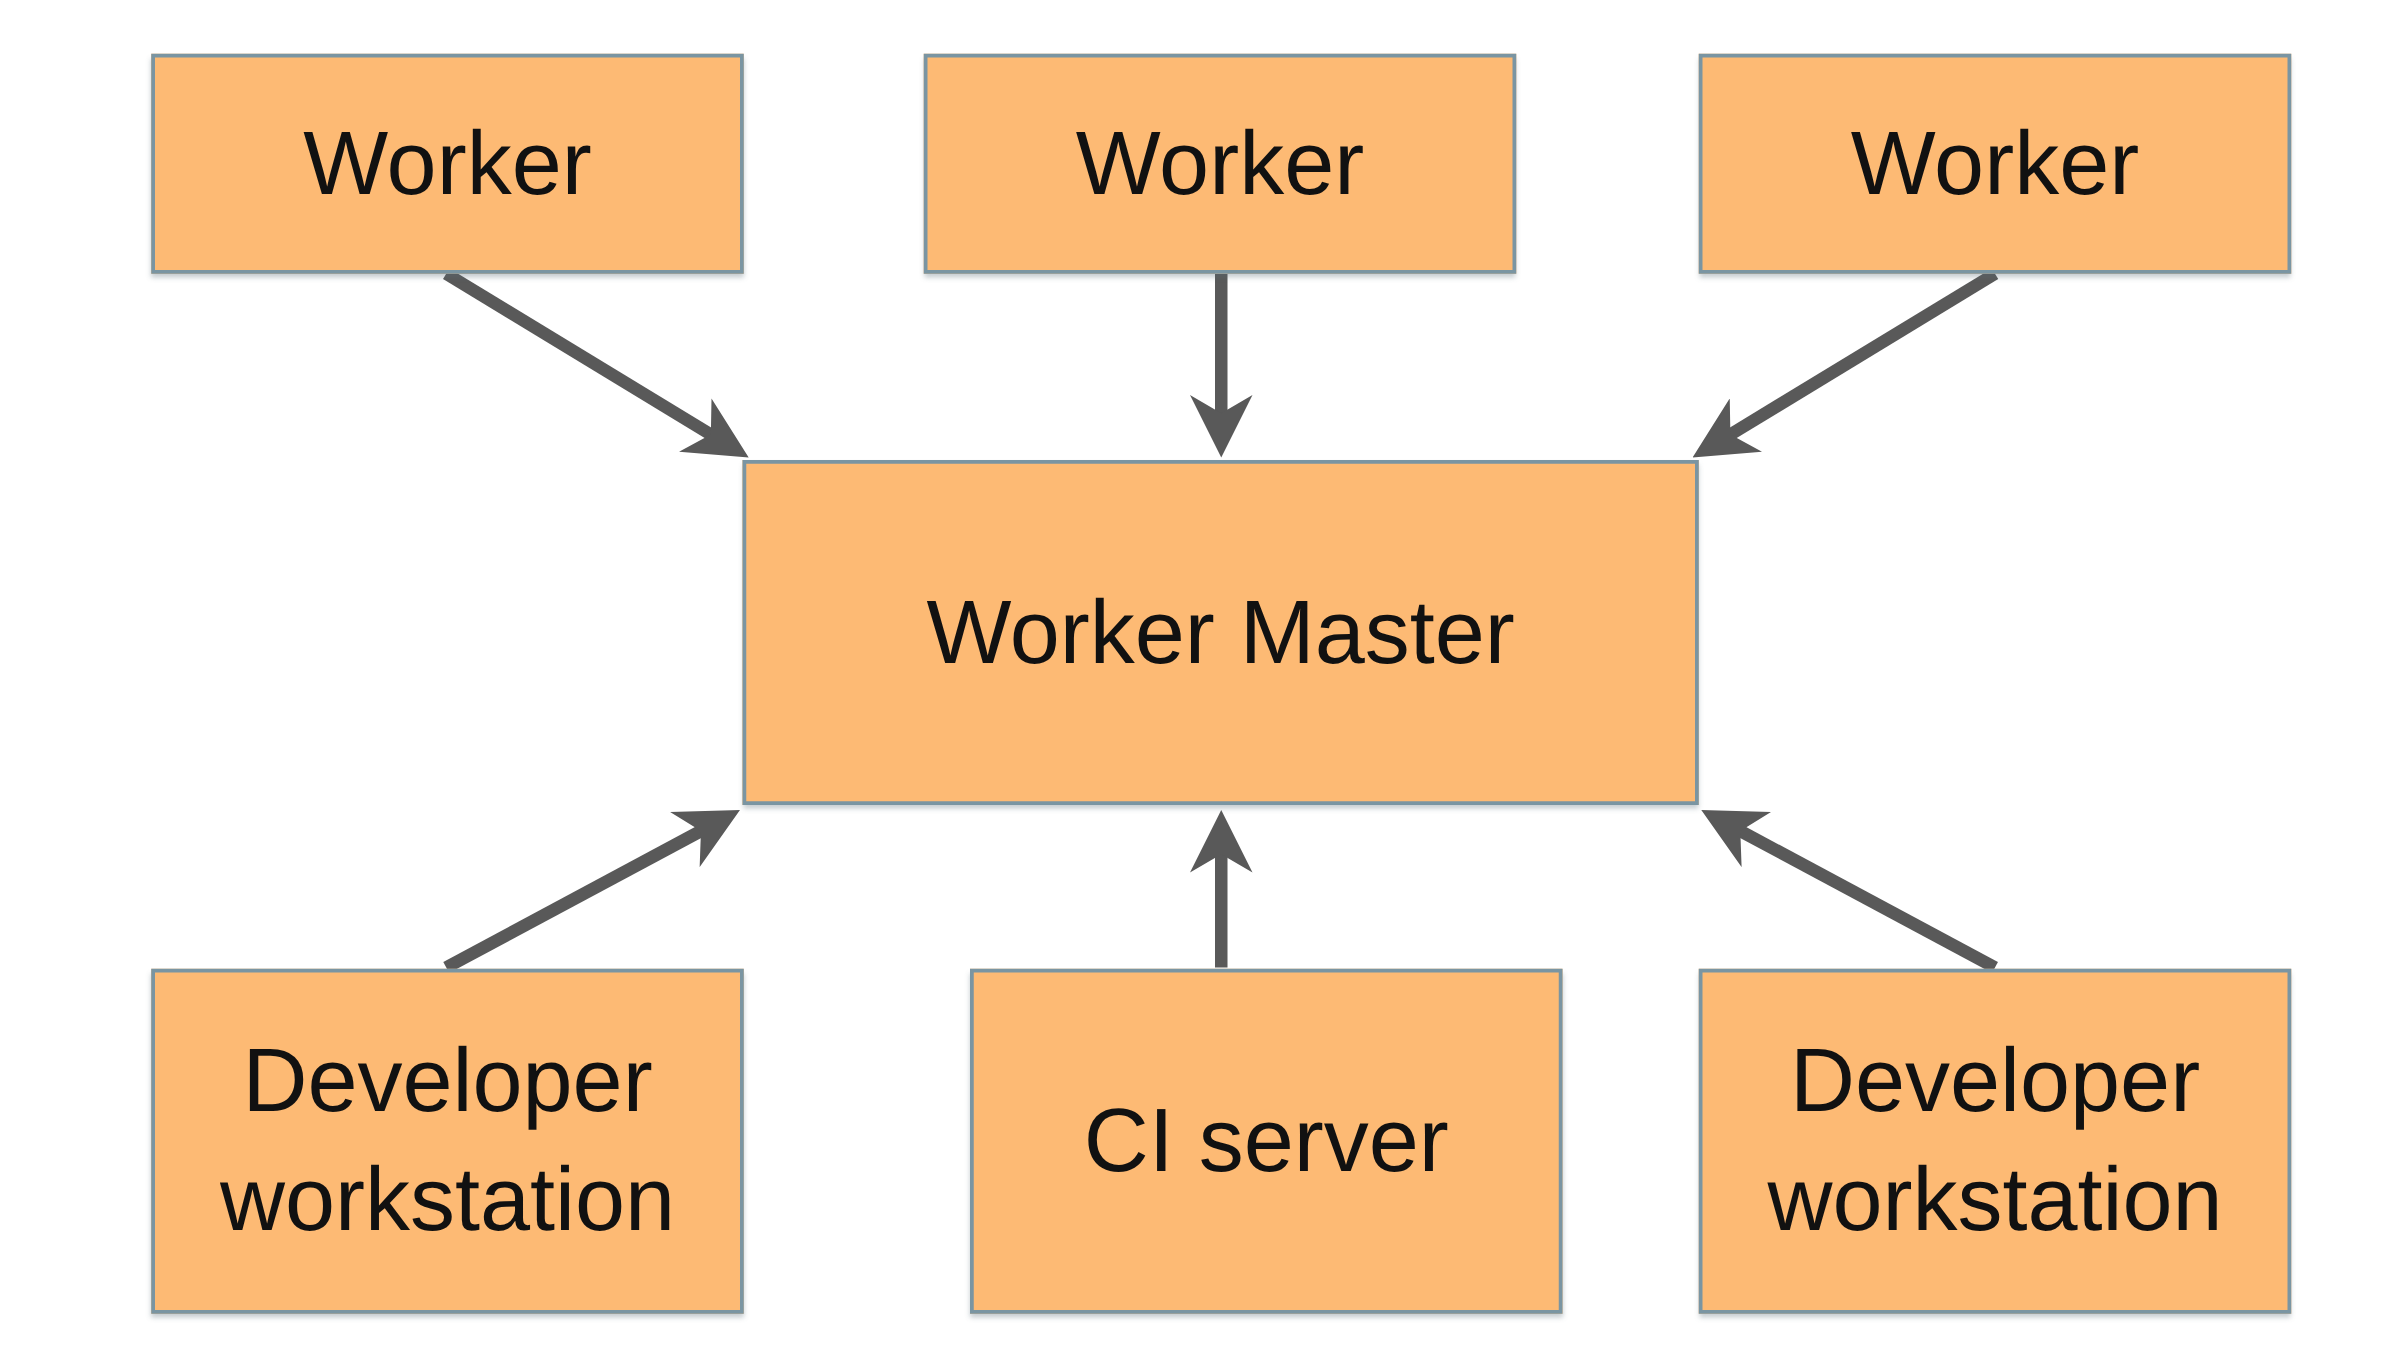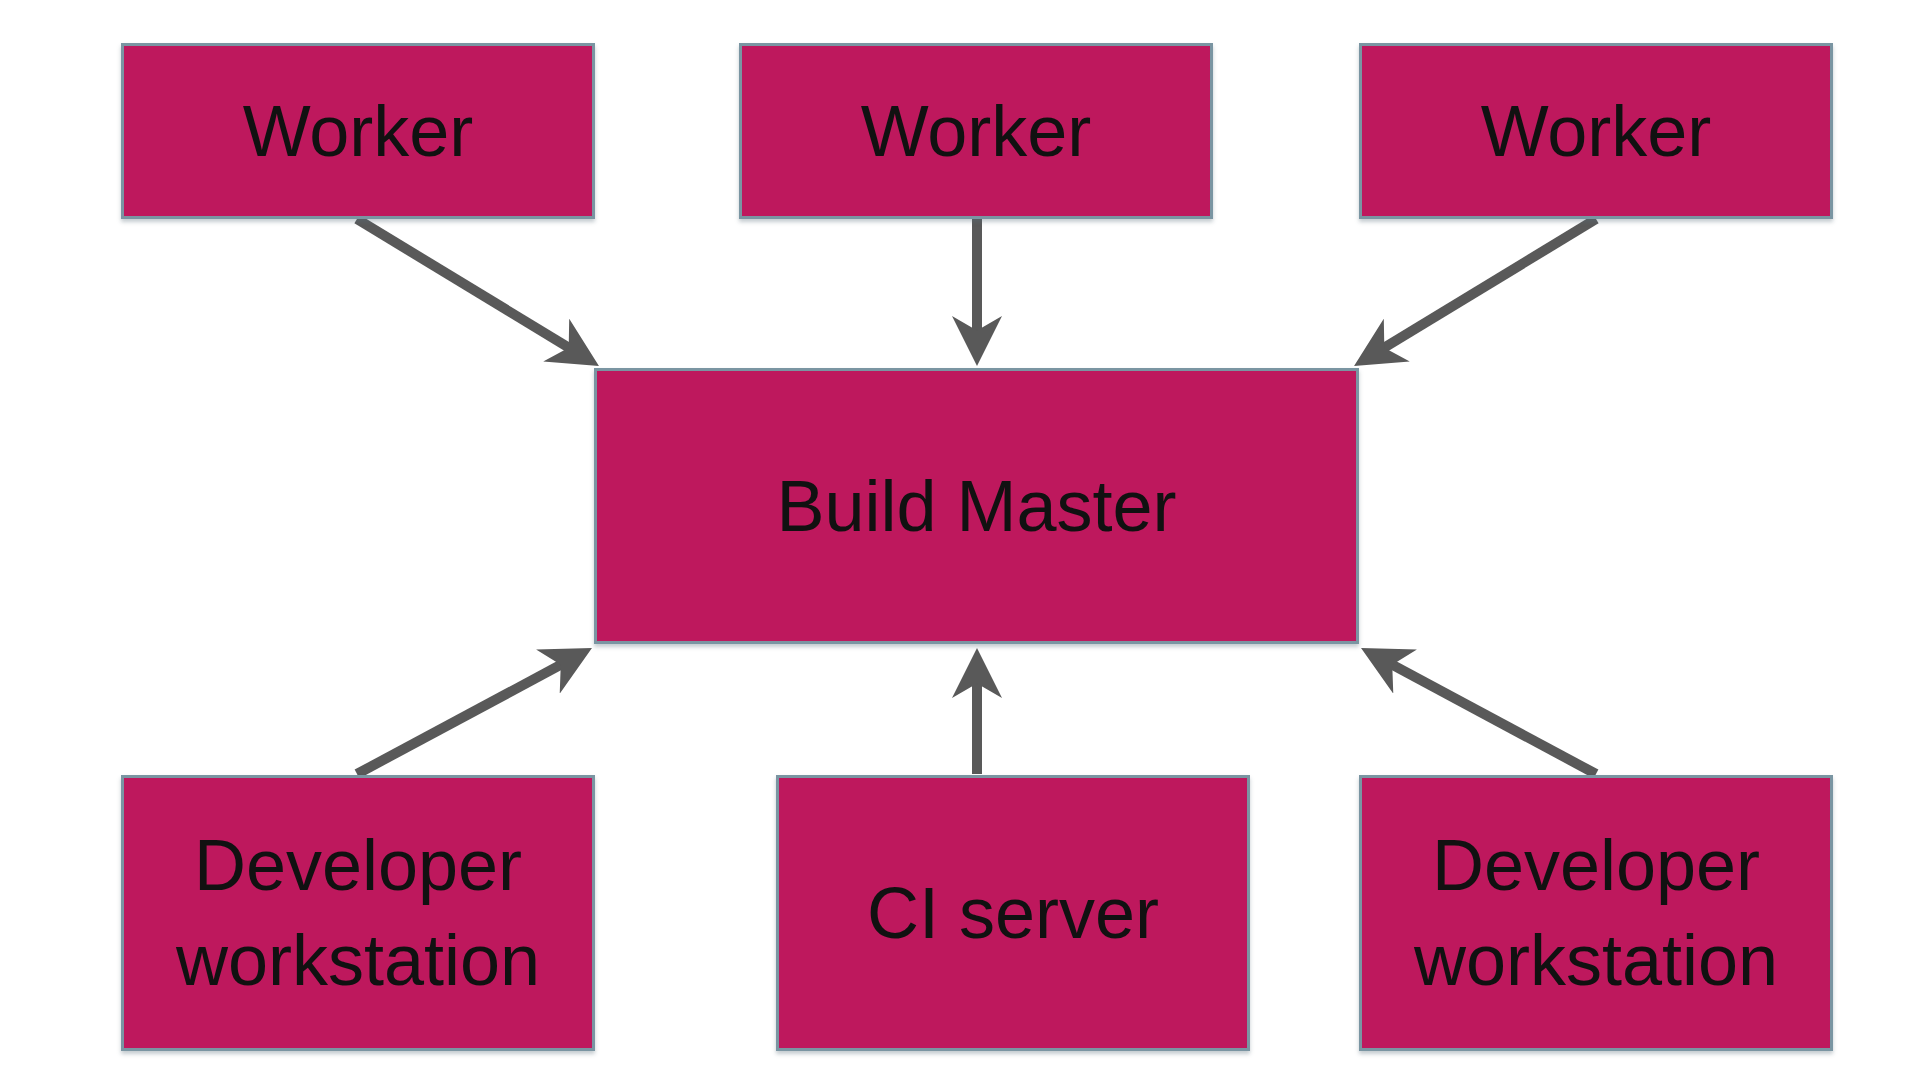--- a/index.html
+++ b/index.html
@@ -11,21 +11,21 @@
     position: relative;
     width: 1910px;
     height: 1090px;
     background: #ffffff;
     overflow: hidden;
     font-family: "Liberation Sans", "DejaVu Sans", sans-serif;
   }
   .node {
     position: absolute;
     box-sizing: border-box;
-    background: #be185d;
+    background: #fdba74;
     border: 3px solid #7a95a2;
     box-shadow: 0 3px 4px rgba(90, 110, 120, 0.35);
     display: flex;
     align-items: center;
     justify-content: center;
     text-align: center;
     color: #111111;
     font-size: 72px;
     line-height: 95px;
     padding: 0 14px;
@@ -78,21 +78,21 @@
     <span>Worker</span>
   </div>
   <div class="node worker-2">
     <span>Worker</span>
   </div>
   <div class="node worker-3">
     <span>Worker</span>
   </div>
 
   <div class="node build-master">
-    <span>Build Master</span>
+    <span>Worker Master</span>
   </div>
 
   <div class="node dev-left">
     <span>Developer workstation</span>
   </div>
   <div class="node ci-server">
     <span>CI server</span>
   </div>
   <div class="node dev-right">
     <span>Developer workstation</span>

